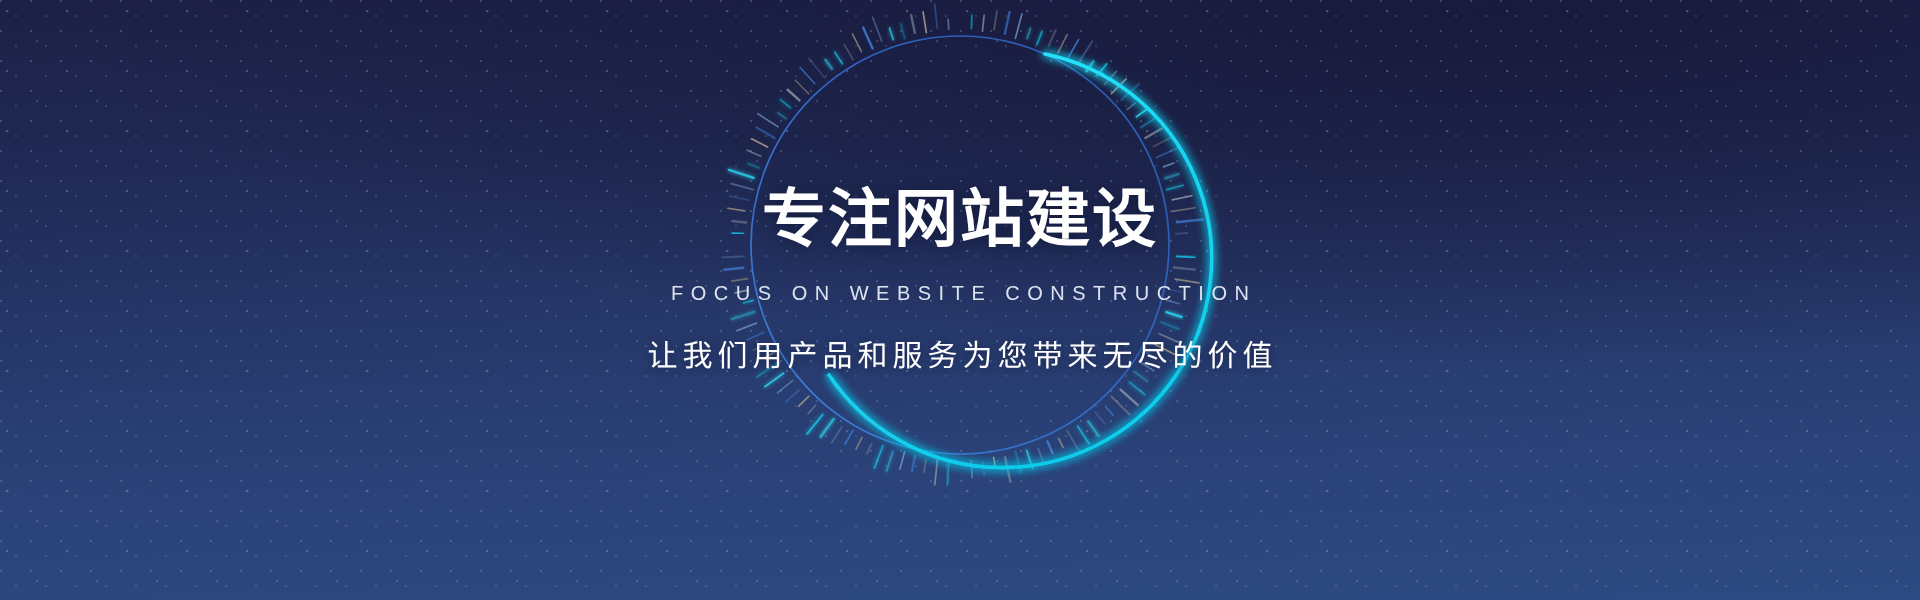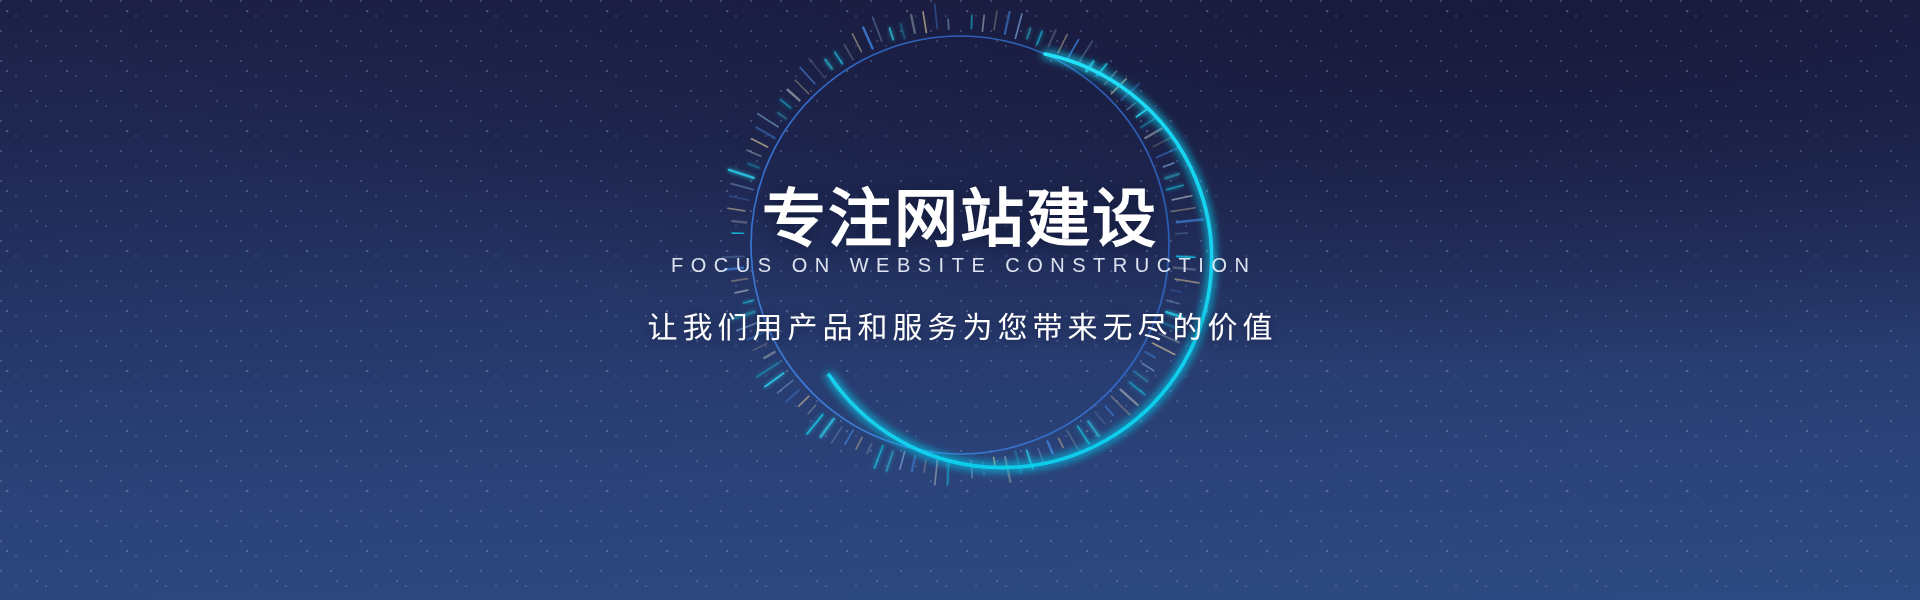--- a/index.html
+++ b/index.html
@@ -73,21 +73,21 @@
     margin: 0;
     font-size: 64px;
     line-height: 1.06;
     font-weight: bold;
     color: #ffffff;
     letter-spacing: 2px;
     font-family: "DejaVu Sans", "Liberation Sans", sans-serif;
     text-shadow: 0 2px 16px rgba(8,12,36,0.55);
   }
   .subline {
-    margin: 0 0 0 0;
+    margin: 28px 0 0 0;
     font-size: 20px;
     font-weight: 300;
     color: #e4eaf6;
     letter-spacing: 7.5px;
     text-indent: 7.5px;
     font-family: "Liberation Sans", "DejaVu Sans", sans-serif;
     opacity: 0.96;
   }
   .tagline {
     margin: 26px 0 0 0;

